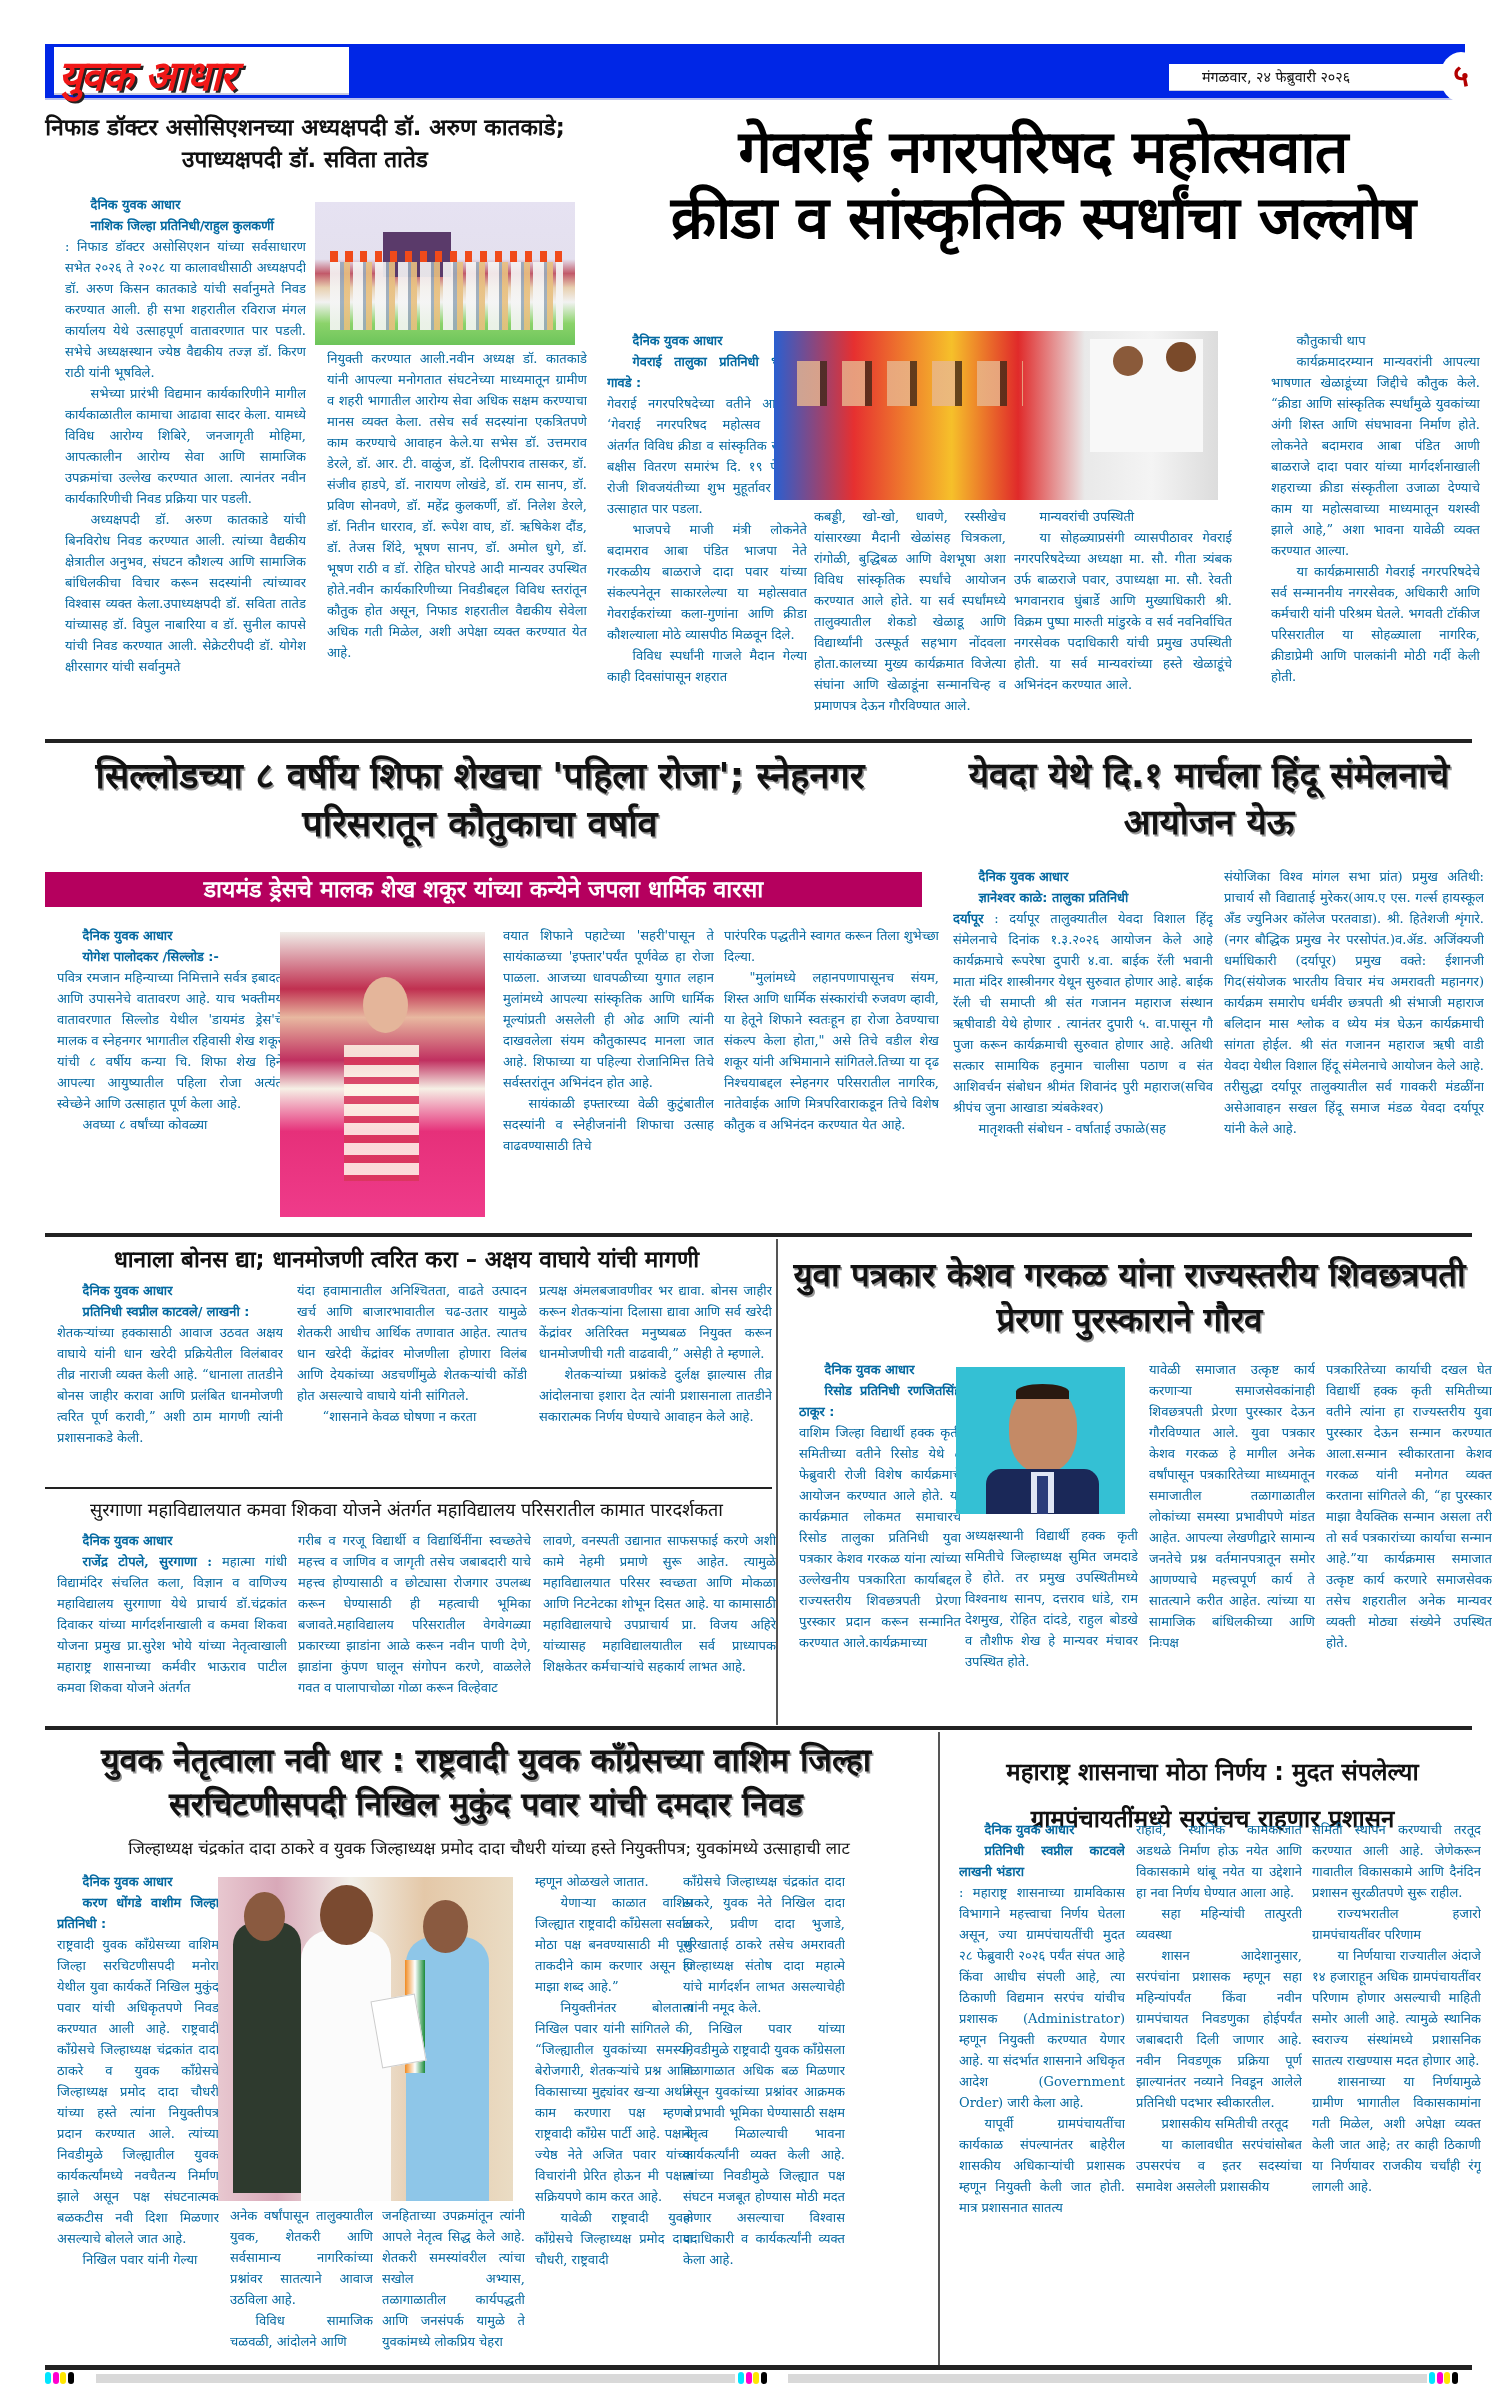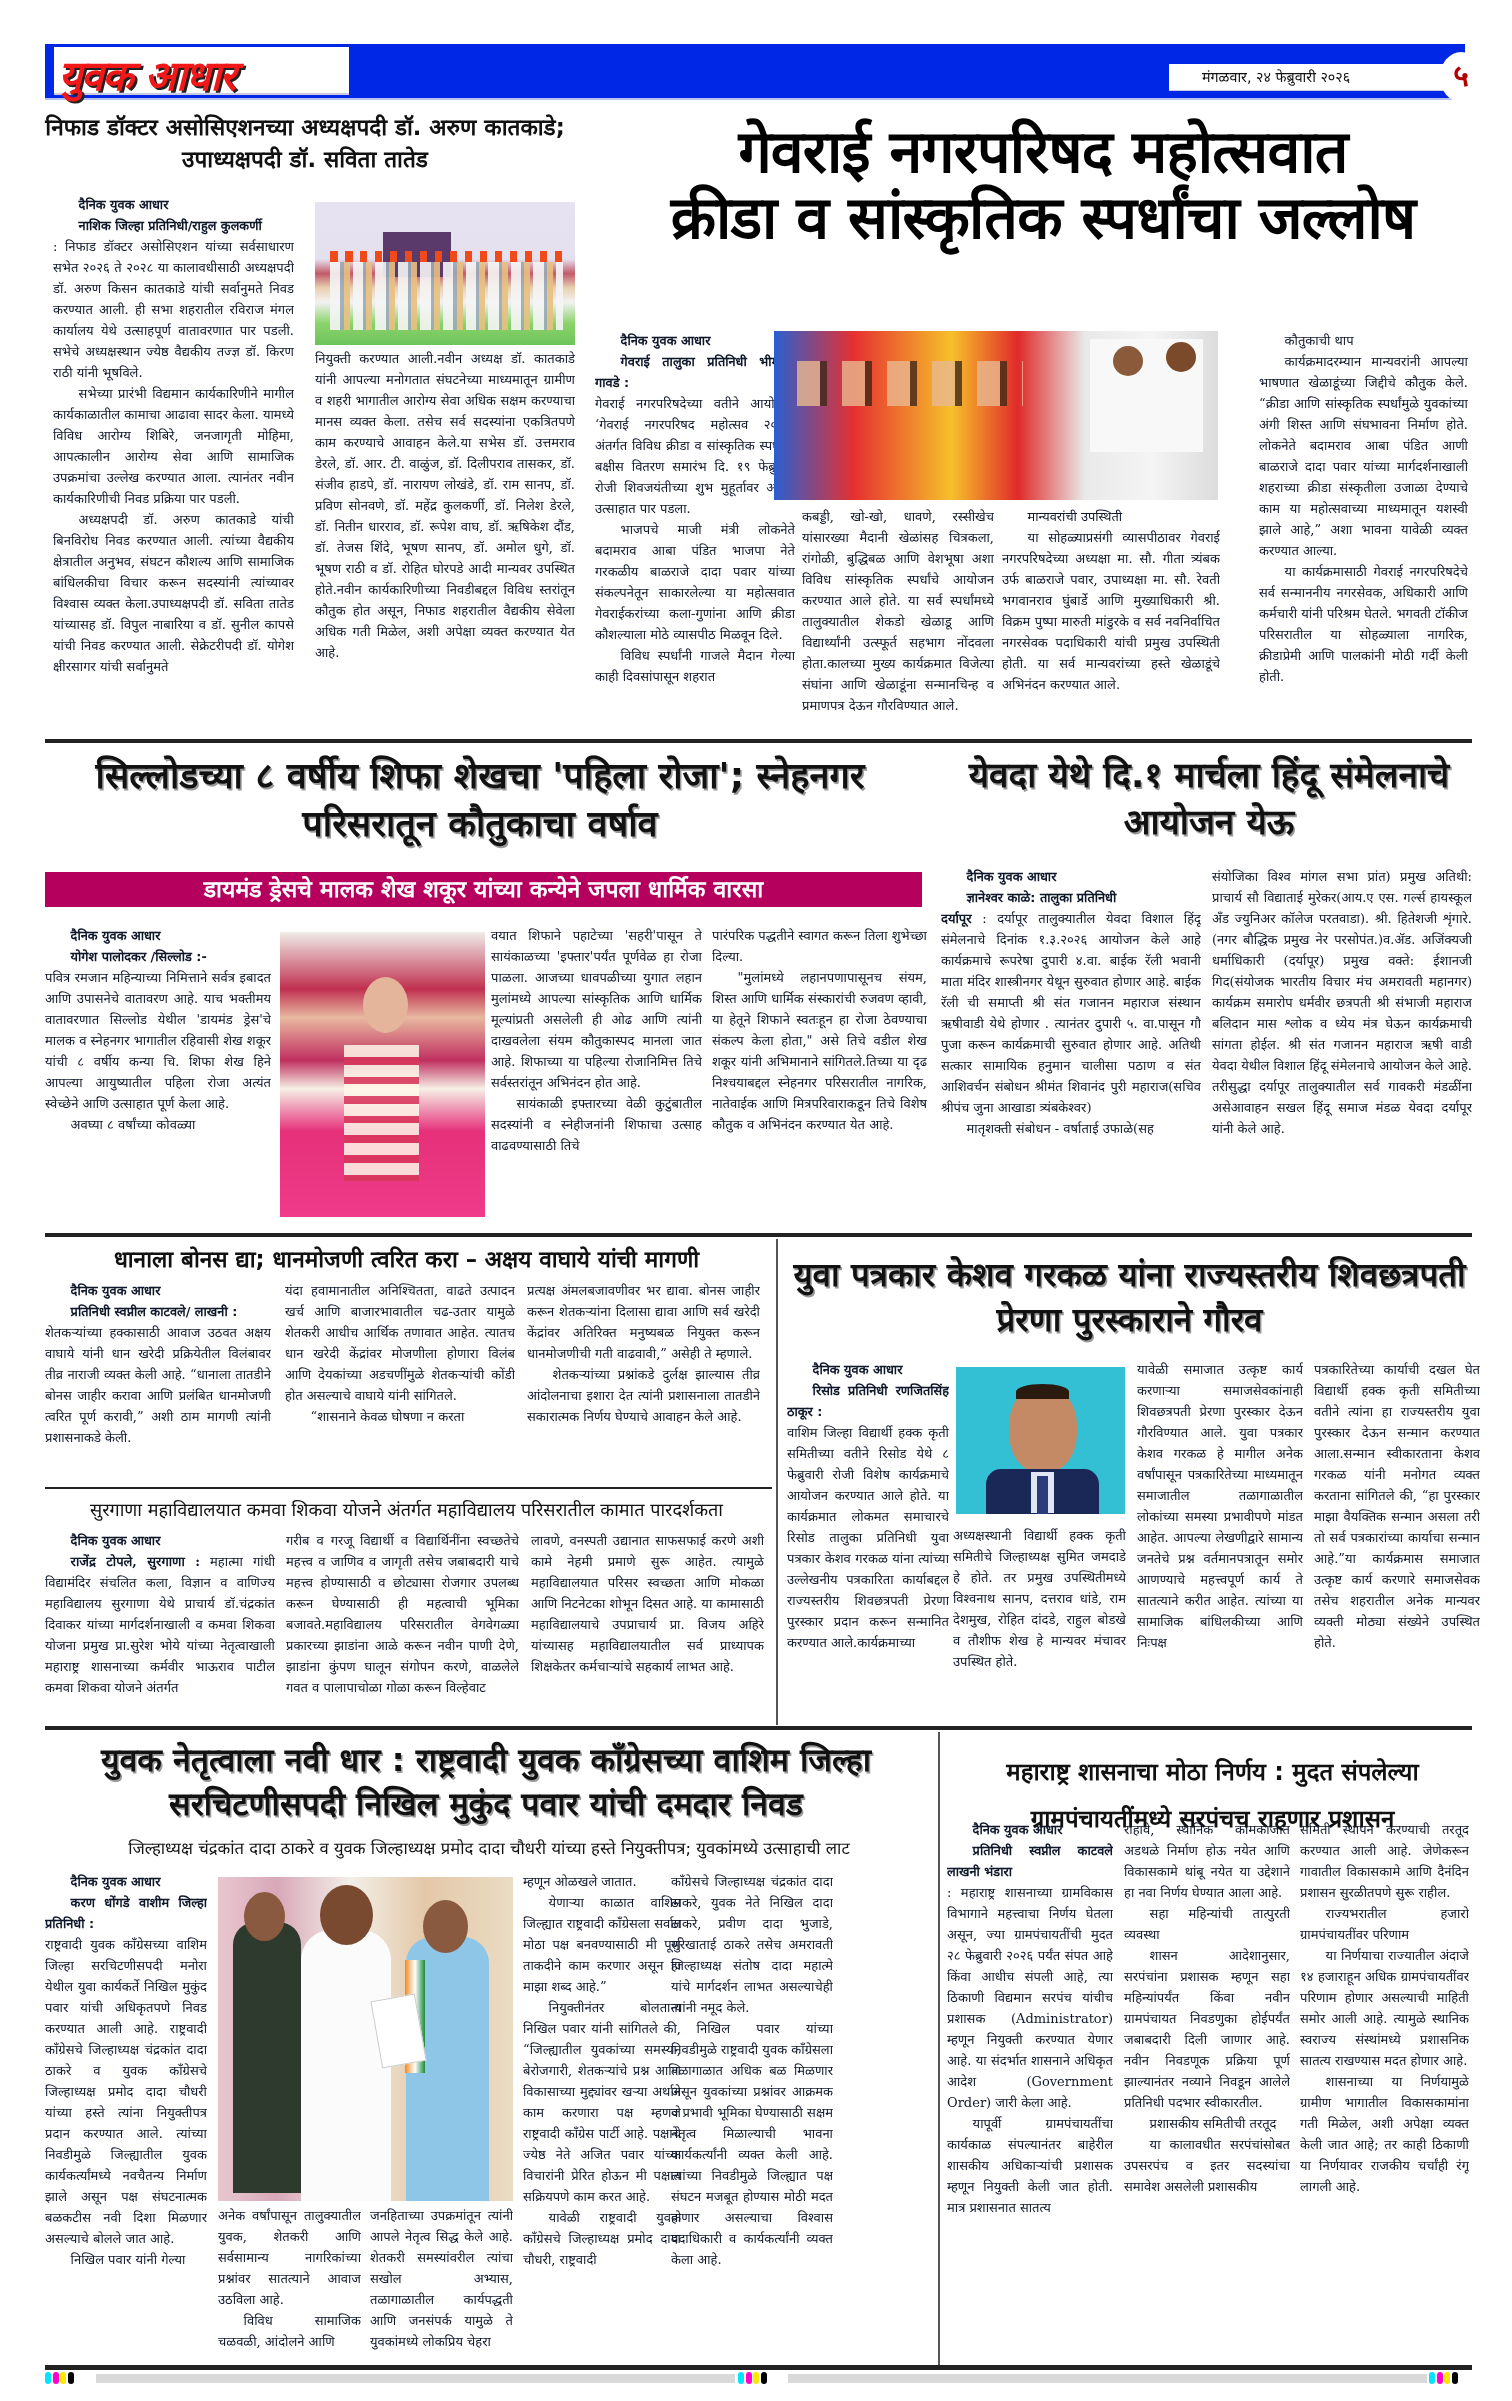--- a/index.html
+++ b/index.html
@@ -6,21 +6,21 @@
   body { width: 1512px; height: 2401px; background: #fff; font-family: "DejaVu Serif", serif; color: #111; position: relative; overflow: hidden; }
   .abs { position: absolute; }
   .masthead { left: 45px; top: 44px; width: 1420px; height: 56px; background: #0026e6; border-bottom: 2.3px solid #b9c0ee; }
   .logo-box { position: absolute; left: 9px; top: 3px; width: 295px; height: 48px; background: #fff; border-bottom: 2.3px solid #c9cbe0; }
   .logo { position: absolute; left: 4.5px; top: -1.5px; font-family: "DejaVu Sans", sans-serif; font-weight: bold; font-size: 41px; color: #f01818; letter-spacing: -1.5px; text-shadow: 2.3px 2.3px 0 #222; font-style: italic; }
   .date-box { position: absolute; left: 1124px; top: 19.6px; width: 279px; height: 27px; background: #fff; border-bottom: 1.5px solid #c9cbe0; font-family: "DejaVu Sans", sans-serif; font-size: 14.3px; line-height: 27px; padding-left: 33px; }
   .page-circle { position: absolute; left: 1395px; top: 7.5px; width: 42px; height: 50px; border-radius: 50%; background: #fff; color: #b30000; font-family: "DejaVu Sans", sans-serif; font-weight: bold; font-size: 30px; text-align: center; line-height: 48px; }
   .hl { font-family: "DejaVu Sans", sans-serif; font-weight: bold; text-align: center; line-height: 1.18; }
   .hl-shadow { text-shadow: 1.5px 1.5px 0 #9a9a9a; }
   .red-hl { color: #000000; font-size: 59px; line-height: 1.12; letter-spacing: -0.8px; }
-  .body { font-family: "DejaVu Serif", serif; font-size: 13px; line-height: 21px; text-align: justify; overflow: hidden; color: #0f172a; }
+  .body { font-family: "DejaVu Serif", serif; font-size: 13px; line-height: 21px; text-align: justify; overflow: hidden; color: #0369a1; margin-left: 12px; }
   .body p { text-indent: 25.6px; }
   .body .by { font-family: "DejaVu Sans", sans-serif; font-weight: bold; font-size: 12.8px; text-indent: 25.6px; }
   .rule { position: absolute; height: 3.8px; background: #222; }
   .photo { position: absolute; overflow: hidden; }
   .subband { background: #b5005e; color: #fff; font-family: "DejaVu Sans", sans-serif; font-weight: bold; font-size: 23px; text-align: center; line-height: 35px; }
   .cmyk { position: absolute; top: 2372px; height: 12px; }
   .dot { display: inline-block; width: 6px; height: 12px; border-radius: 3px; margin-right: 1.5px; }
   .grey-strip { position: absolute; top: 2374px; height: 9px; background: #d9d9d9; }
 </style>
 </head>

